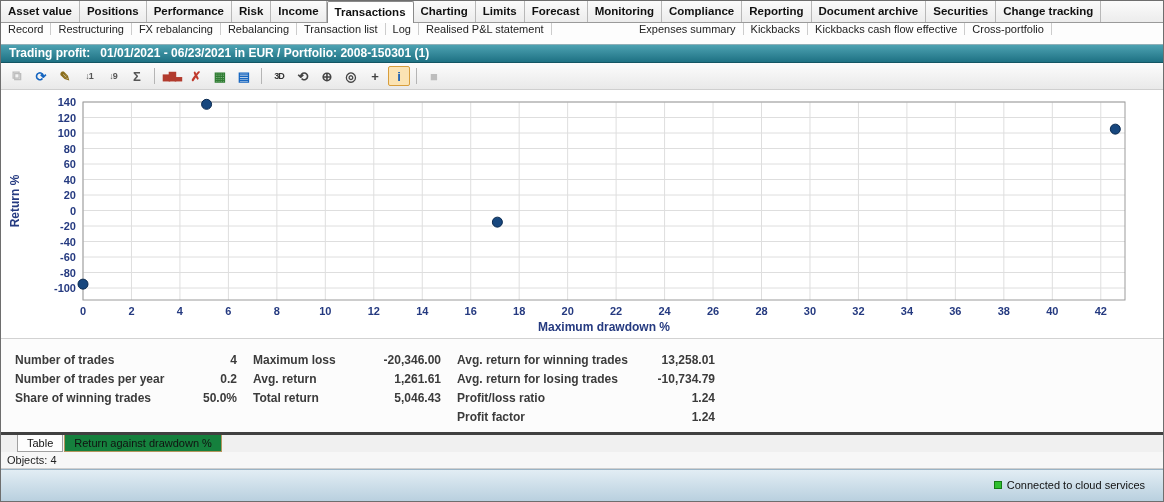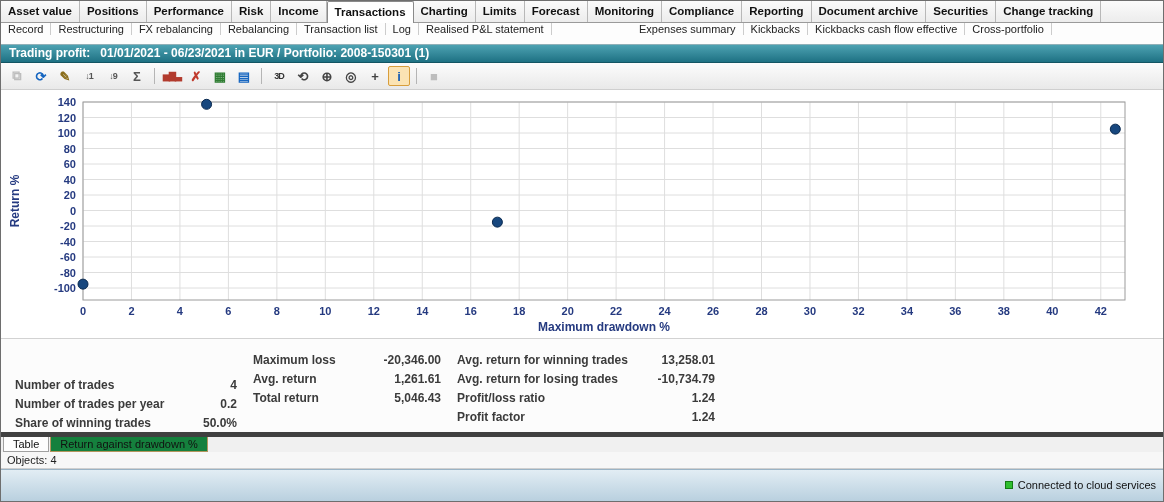--- a/index.html
+++ b/index.html
@@ -29,39 +29,39 @@
   .ticon.disabled { color: #bdbdbd !important; }
   .tsep { width: 1px; height: 16px; background: #b5b5b5; margin: 0 4px; }
 
   
   .chartpanel { height: 252px; background: #fff; padding: 6px 0 0 4px; }
   .chartpanel svg { display: block; }
 
   
   .stats { height: 96px; background: #fcfcfc; border-top: 1px solid #d2d2d2; display: flex; gap: 16px; padding: 12px 0 0 14px; }
   .stat-col { display: flex; flex-direction: column; }
-  .stat-col.col0 { width: 222px; justify-content: flex-end; }
+  .stat-col.col0 { width: 222px; }
   .stat-col.col1 { width: 188px; }
   .stat-col.col2 { width: 258px; }
   .stat-row { display: flex; align-items: center; height: 19px; }
   .stat-label { font-size: 12px; font-weight: bold; color: #3b3b3b; white-space: nowrap; }
   .stat-value { margin-left: auto; font-size: 12px; font-weight: bold; color: #3b3b3b; text-align: right; white-space: nowrap; }
 
   
-  .btabs { height: 20px; display: flex; align-items: stretch; background: #f0f0f0; border-top: 5px solid #404040; padding-left: 2px; }
+  .btabs { height: 20px; display: flex; align-items: stretch; background: #f0f0f0; border-top: 3px solid #404040; padding-left: 16px; }
   .btab { display: flex; align-items: center; padding: 0 9px; margin-right: 1px; font-size: 11px; color: #111; background: #fdfdfd; border: 1px solid #a0a0a0; border-top: none; white-space: nowrap; cursor: default; }
   .btab.sel { background: #15803d; border-color: #b3955d; }
 
   
   .objectsbar { height: 17px; display: flex; align-items: center; padding: 0 6px; background: #f7f7f7; border-bottom: 1px solid #cfcfcf; font-size: 11px; color: #222; }
 
   .spacer { flex: 1; background: #efefef; }
 
   
-  .statusbar { height: 33px; display: flex; align-items: center; justify-content: flex-end; gap: 5px; padding-right: 7px; background: linear-gradient(#e2edf4, #b9d0df); border-top: 1px solid #9ab3c5; font-size: 11px; color: #111; }
+  .statusbar { height: 33px; display: flex; align-items: center; justify-content: flex-end; gap: 5px; padding-right: 18px; background: linear-gradient(#e2edf4, #b9d0df); border-top: 1px solid #9ab3c5; font-size: 11px; color: #111; }
   .conn-dot { width: 8px; height: 8px; background: #2fbf2f; border: 1px solid #157a15; }
 </style>
 </head>
 <body>
 
 <div class="window">
 
   <div class="menubar">
       <div class="mtab">Asset value</div>
       <div class="mtab">Positions</div>

